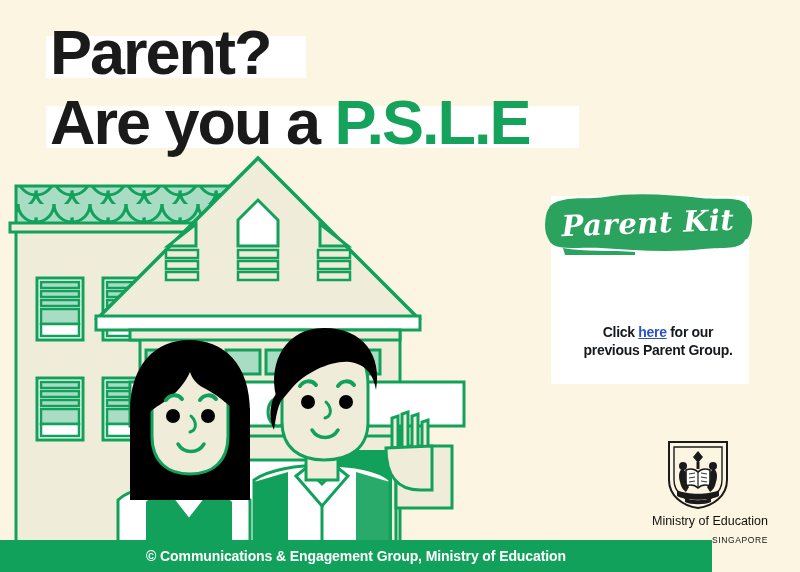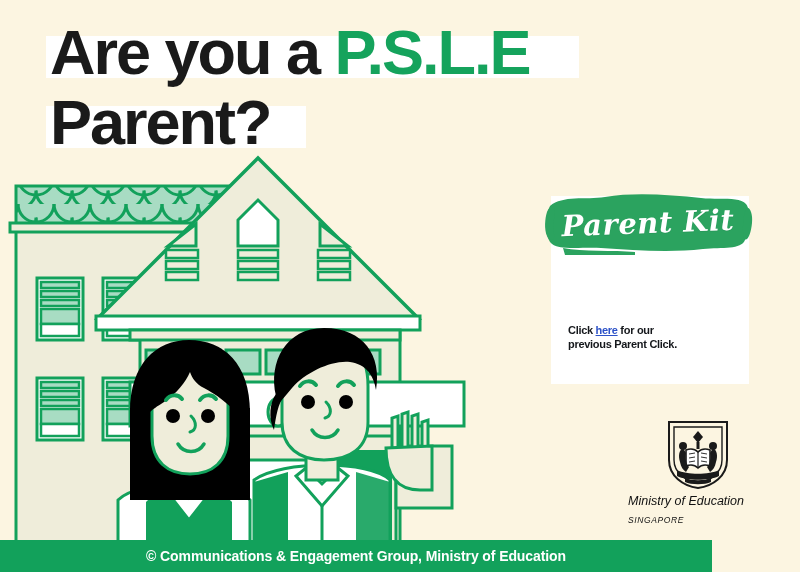--- a/index.html
+++ b/index.html
@@ -116,40 +116,40 @@
     color: #0FA055;
     letter-spacing: -0.4px;
   }
   .kit-body {
     position: absolute;
     left: 17px;
     top: 128px;
     width: 180px;
     font-family: "Liberation Sans", sans-serif;
     font-weight: bold;
-    font-size: 11px;
+    font-size: 14px;
     line-height: 1.25;
     color: #15181C;
     letter-spacing: -0.3px;
+    text-align: center;
   }
   .kit-link {
     color: #2D52C8;
     text-decoration: underline;
     cursor: pointer;
   }
 
   
   .moe-logo {
     position: absolute;
     left: 628px;
-    top: 420px;
+    top: 440px;
     width: 140px;
     z-index: 30;
-    text-align: left;
-    font-style: italic;
+    text-align: right;
   }
   .moe-crest {
     display: block;
     margin: 0 auto;
   }
   .moe-name {
     font-family: "Liberation Sans", sans-serif;
     font-size: 12.5px;
     font-weight: normal;
     color: #111111;
@@ -185,27 +185,27 @@
     letter-spacing: -0.1px;
   }
 </style>
 </head>
 <body>
 
 <div id="poster">
 
   <div class="headline">
     <span class="headline-line">
-      <span class="hl-band" style="width:525px;">
-        <span class="hl-txt"><span>Are you a </span><span class="hl-green">P.S.L.E</span></span>
+      <span class="hl-band" style="width:252px;">
+        <span class="hl-txt">Parent?</span>
       </span>
     </span>
     <span class="headline-line">
-      <span class="hl-band" style="width:252px;">
-        <span class="hl-txt">Parent?</span>
+      <span class="hl-band" style="width:525px;">
+        <span class="hl-txt"><span>Are you a </span><span class="hl-green">P.S.L.E</span></span>
       </span>
     </span>
   </div>
 
   <div class="illustration">
     <svg width="520" height="395" viewBox="0 0 520 395" xmlns="http://www.w3.org/2000/svg">
       <defs>
         <clipPath id="clipAll">
             <rect x="0" y="0" width="520" height="395"></rect>
           </clipPath>
@@ -419,21 +419,21 @@
         <path d="M 4 22 C 6 17 9 14 11 18 C 12 24 10 34 11 44 C 12 51 7 52 4 46 C 1 39 2 28 4 22 Z" fill="#2BA35F"></path>
         <path d="M 203 18 C 207 16 210 24 209 33 C 208 43 205 52 201 49 C 199 41 200 27 203 18 Z" fill="#2BA35F"></path>
         <path d="M 20 58 C 40 62 70 60 92 62 L 92 65 L 22 65 Z" fill="#2BA35F"></path>
       </svg>
       <div class="brush-label">Parent Kit</div>
     </div>
 
 
     <div class="kit-body">
       <span>Click </span><span class="kit-link">here</span><span> for our</span>
-      <div>previous Parent Click.</div>
+      <div>previous Parent Group.</div>
     </div>
   </div>
 
   <div class="moe-logo">
     <svg class="moe-crest" width="66" height="70" viewBox="0 0 66 70" xmlns="http://www.w3.org/2000/svg">
       <path d="M 4 2 L 62 2 L 62 40 C 62 56 48 66 33 68 C 18 66 4 56 4 40 Z" fill="#FCF5E1" stroke="#1A1A1A" stroke-width="2"></path>
       <path d="M 9 7 L 57 7 L 57 40 C 57 53 45 61 33 63 C 21 61 9 53 9 40 Z" fill="#FCF5E1" stroke="#1A1A1A" stroke-width="1.4"></path>
 
       <path d="M 33 11 L 38 17 L 33 23 L 28 17 Z" fill="#1A1A1A"></path>
       <rect x="31.5" y="22" width="3" height="7" fill="#1A1A1A"></rect>

